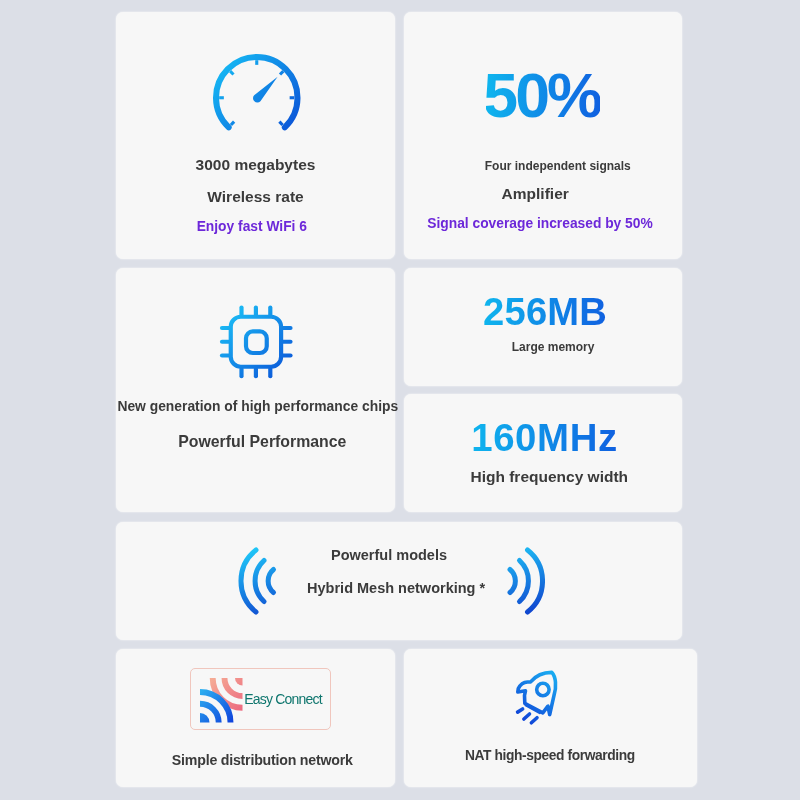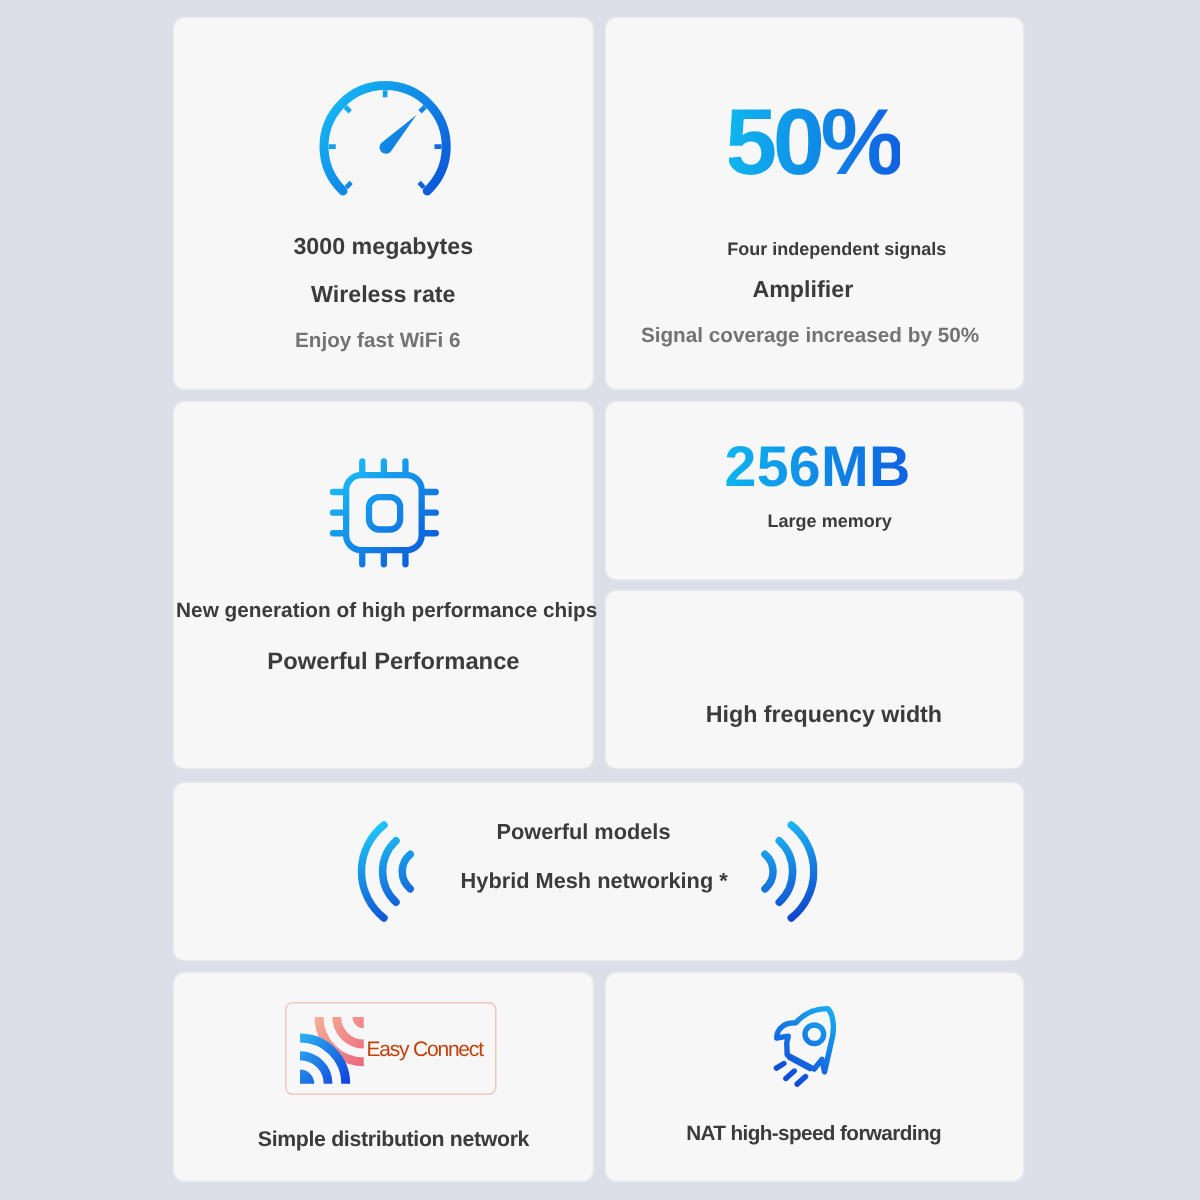--- a/index.html
+++ b/index.html
@@ -26,43 +26,43 @@
     line-height:1;
     white-space:nowrap;
   }
   .big > span{
     background:linear-gradient(92deg,#0fb6ee 0%,#1060e0 100%);
     -webkit-background-clip:text;background-clip:text;
     color:transparent;
   }
   .txt{position:absolute;left:0;right:0;text-align:center;white-space:nowrap;line-height:1;font-weight:bold;}
   .t-main{color:#3b3b3b;}
-  .t-sub{color:#737373;}
+  .t-sub{color:#6d28d9;}
   .ico{position:absolute;}
   .badge{
     position:absolute;left:73.5px;top:18.9px;
     width:141.7px;height:62.3px;
     border:1px solid #f0c6bd;border-radius:5px;
     box-sizing:border-box;
   }
   .badge-ico{position:absolute;left:6.5px;top:3.1px;}
   .badge-label{
     position:absolute;left:53.8px;top:22.8px;
-    font-size:14px;letter-spacing:-0.8px;color:#c2410c;white-space:nowrap;line-height:1;
+    font-size:14px;letter-spacing:-0.8px;color:#0f766e;white-space:nowrap;line-height:1;
   }
 
   
   .c1{left:116px;top:12px;width:279px;height:247px;}
   .c2{left:404px;top:12px;width:278px;height:247px;}
   .c3{left:116px;top:268px;width:279px;height:244px;}
   .c4{left:404px;top:268px;width:278px;height:118px;}
   .c5{left:404px;top:394px;width:278px;height:118px;}
   .c6{left:116px;top:522px;width:566px;height:118px;}
   .c7{left:116px;top:649px;width:279px;height:138px;}
-  .c8{left:404px;top:649px;width:278px;height:138px;}
+  .c8{left:404px;top:649px;width:278px;height:138px;padding-left:15px;}
 </style>
 </head>
 <body>
 
 <div class="stage">
 
   <svg width="0" height="0" style="position:absolute" aria-hidden="true">
     <defs>
       <linearGradient id="gBlue" gradientUnits="userSpaceOnUse" x1="4" y1="10" x2="86" y2="78">
         <stop offset="0" stop-color="#16bdf5"></stop>
@@ -144,20 +144,23 @@
   </div>
 
   <div class="card c4">
     <div class="big" style="top:24.8px;font-size:38.2px;letter-spacing:0.2px;text-indent:0.2px;transform:translateX(2px);">
         <span>256MB</span>
       </div>
     <div class="txt t-main" style="top:72.9px;font-size:12px;transform:translateX(10.1px);">Large memory</div>
   </div>
 
   <div class="card c5">
+    <div class="big" style="top:25.1px;font-size:38.4px;letter-spacing:0.6px;text-indent:0.6px;transform:translateX(1.2px);">
+        <span>160MHz</span>
+      </div>
     <div class="txt t-main" style="top:74.8px;font-size:15.5px;transform:translateX(6.25px);">High frequency width</div>
   </div>
 
   <div class="card c2">
     <div class="big" style="top:51.8px;font-size:62.6px;letter-spacing:-2.9px;text-indent:-2.9px;">
         <span>50%</span>
       </div>
     <div class="txt t-main" style="top:147.5px;font-size:12px;transform:translateX(14.8px);">Four independent signals</div>
     <div class="txt t-main" style="top:174.1px;font-size:15.5px;transform:translateX(-7.8px);">Amplifier</div>
     <div class="txt t-sub" style="top:204.7px;font-size:13.8px;transform:translateX(-3px);">Signal coverage increased by 50%</div>

